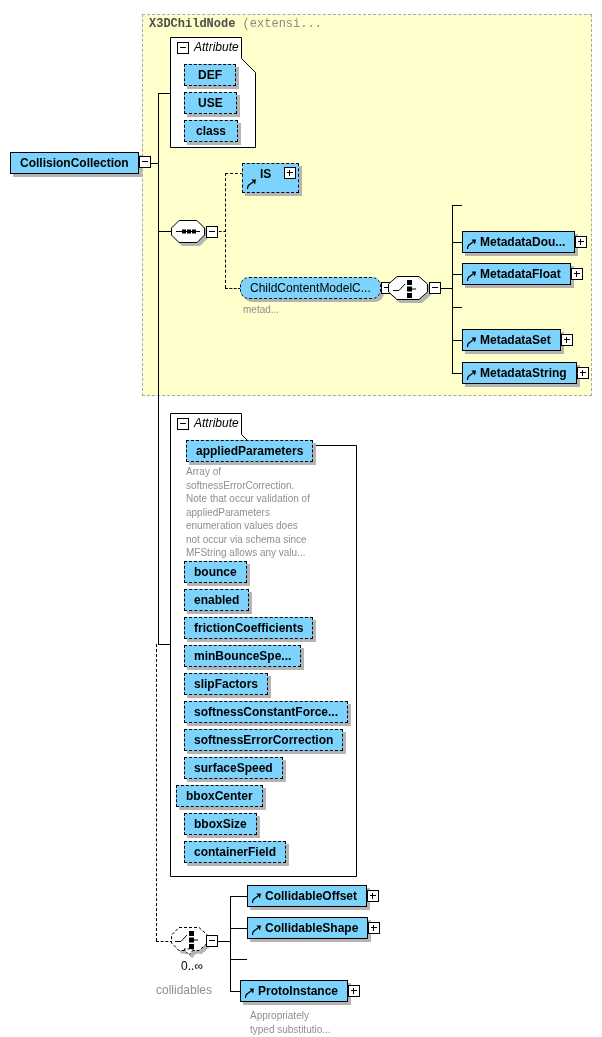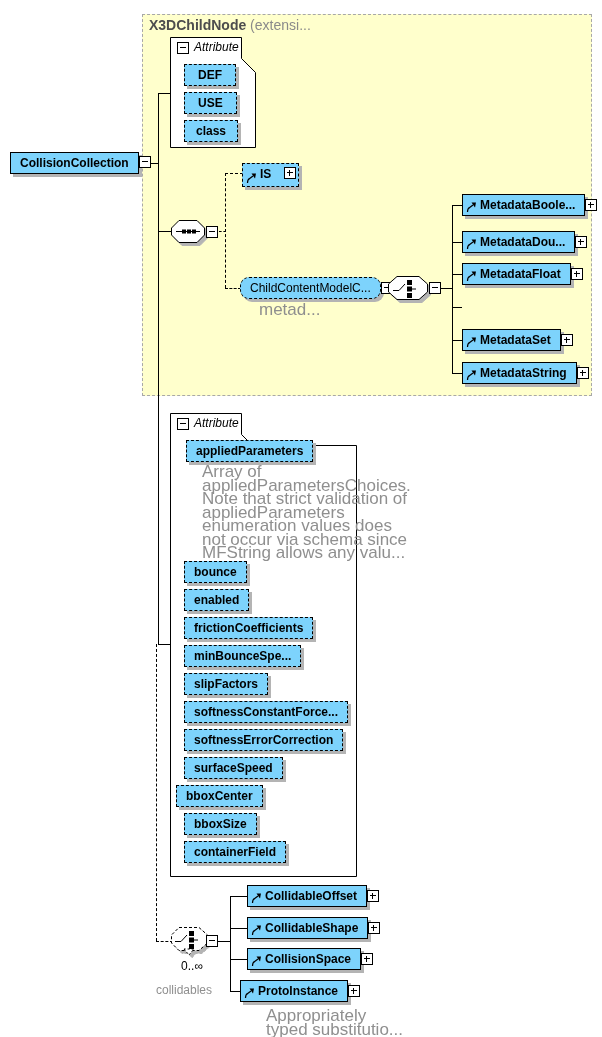--- a/index.html
+++ b/index.html
@@ -5,21 +5,21 @@
   html,body{margin:0;padding:0;}
   body{font-family:"Liberation Sans",sans-serif;background:#fff;}
   #canvas{position:relative;width:602px;height:1037px;background:#fff;overflow:hidden;}
   .lnh{position:absolute;height:1px;background:#000;}
   .lnv{position:absolute;width:1px;background:#000;}
   .lnh-d{position:absolute;height:0;border-top:1px dashed #000;background:none;}
   .lnv-d{position:absolute;width:0;border-left:1px dashed #000;background:none;}
 
   .ext-box{position:absolute;left:142px;top:14px;width:450px;height:382px;
     background:#ffffcc;border:1px dashed #a8a8a8;box-sizing:border-box;}
-  .ext-title{position:absolute;left:149px;top:17px;font-size:14px;white-space:nowrap;}
+  .ext-title{position:absolute;left:149px;top:17px;font-size:12px;white-space:nowrap;font-family:Liberation Mono, monospace;}
   .ext-title b{color:#4d4d4d;font-weight:bold;}
   .ext-title span{color:#8a8a8a;}
 
   .node{position:absolute;background:#7dd3fc;border:1px solid #000;
     box-shadow:3px 3px 0 #b4b4b4;font-weight:bold;font-size:12px;line-height:14px;
     padding:3px 9px;white-space:nowrap;box-sizing:border-box;height:22px;color:#000;}
   .dashed{border-style:dashed;}
   .rounded{border-radius:9px;}
   .ref{padding-left:17px;}
   .ref .arrow-ic{position:absolute;left:3px;bottom:2px;width:11px;height:11px;}
@@ -28,21 +28,21 @@
   .tg{position:absolute;width:12px;height:12px;background:#fff;border:1px solid #000;box-sizing:border-box;}
   .tg::before{content:"";position:absolute;left:2px;right:2px;top:4px;border-top:1px solid #000;}
   .tg.plus::after{content:"";position:absolute;top:2px;bottom:2px;left:4px;border-left:1px solid #000;}
   .tg.attach{right:-13px;top:4px;}
   .tg.inside{right:2px;top:3px;}
 
   .grp-svg{position:absolute;overflow:visible;}
   .grp-title{position:absolute;font-size:12px;font-style:italic;color:#000;white-space:nowrap;}
   .oct{position:absolute;overflow:visible;filter:drop-shadow(3px 3px 0 #b4b4b4);}
 
-  .ann{position:absolute;color:#8f8f8f;font-size:17px;line-height:13.5px;white-space:nowrap;margin-left:16px;}
+  .ann{position:absolute;color:#8f8f8f;font-size:10px;line-height:13.5px;white-space:nowrap;}
   .card{position:absolute;color:#000;font-size:12px;text-align:center;}
   .gname{position:absolute;color:#8f8f8f;font-size:12px;white-space:nowrap;}
 </style>
 </head>
 <body>
 
 <div id="canvas">
 
   <div class="ext-box"></div>
   <div class="ext-title">
@@ -101,21 +101,21 @@
 
   <svg class="oct" style="left:171px;top:220px;" width="35" height="24">
     <polygon points="8,0.5 26,0.5 33.5,8 33.5,15 26,22.5 8,22.5 0.5,15 0.5,8" fill="#fff" stroke="#000"></polygon>
     <line x1="5" y1="11.5" x2="29" y2="11.5" stroke="#000"></line>
     <rect x="11" y="9.5" width="4" height="4" fill="#000"></rect>
     <rect x="16" y="9.5" width="4" height="4" fill="#000"></rect>
     <rect x="21" y="9.5" width="4" height="4" fill="#000"></rect>
   </svg>
   <span class="tg" style="left:206px;top:226px;"></span>
 
-  <div class="node dashed ref" style="left:242px;top:163px;width:57px;height:24px;">
+  <div class="node dashed ref" style="left:242px;top:163px;width:57px;height:30px;">
     <svg class="arrow-ic" viewBox="0 0 11 11">
       <path d="M1.5,10 Q1.5,6.5 3.5,5.5" fill="none" stroke="#000" stroke-width="1.2"></path>
       <line x1="3" y1="6" x2="7" y2="3" stroke="#000" stroke-width="1.2"></line>
       <polygon points="5.5,0.5 10,0.5 9,5.5" fill="#000"></polygon>
     </svg>
     <span>IS</span>
     <span class="tg plus inside"></span>
   </div>
 
   <div class="node dashed rounded plain" style="left:240px;top:277px;">
@@ -127,29 +127,20 @@
   <svg class="oct" style="left:388px;top:276px;" width="41" height="25">
     <polygon points="9,0.5 31,0.5 39.5,8 39.5,16 31,23.5 9,23.5 0.5,16 0.5,8" fill="#fff" stroke="#000"></polygon>
     <path d="M5,14.5 H11 L17,8" fill="none" stroke="#000"></path>
     <rect x="19" y="4" width="5" height="5" fill="#000"></rect>
     <rect x="19" y="10.5" width="5" height="5" fill="#000"></rect>
     <rect x="19" y="17" width="5" height="5" fill="#000"></rect>
     <line x1="24" y1="13" x2="28" y2="13" stroke="#000"></line>
   </svg>
   <span class="tg" style="left:429px;top:282px;"></span>
 
-  <div class="node ref" style="left:462px;top:194px;">
-    <svg class="arrow-ic" viewBox="0 0 11 11">
-        <path d="M1.5,10 Q1.5,6.5 3.5,5.5" fill="none" stroke="#000" stroke-width="1.2"></path>
-        <line x1="3" y1="6" x2="7" y2="3" stroke="#000" stroke-width="1.2"></line>
-        <polygon points="5.5,0.5 10,0.5 9,5.5" fill="#000"></polygon>
-      </svg>
-    <span>MetadataBoole...</span>
-    <span class="tg plus attach"></span>
-  </div>
   <div class="node ref" style="left:462px;top:231px;">
     <svg class="arrow-ic" viewBox="0 0 11 11">
         <path d="M1.5,10 Q1.5,6.5 3.5,5.5" fill="none" stroke="#000" stroke-width="1.2"></path>
         <line x1="3" y1="6" x2="7" y2="3" stroke="#000" stroke-width="1.2"></line>
         <polygon points="5.5,0.5 10,0.5 9,5.5" fill="#000"></polygon>
       </svg>
     <span>MetadataDou...</span>
     <span class="tg plus attach"></span>
   </div>
   <div class="node ref" style="left:462px;top:263px;">
@@ -184,22 +175,22 @@
     <path d="M0.5,0.5 H71.5 V21.5 L82.5,32.5 H186.5 V463.5 H0.5 Z" fill="#ffffff" stroke="#000000"></path>
   </svg>
   <span class="tg" style="left:177px;top:418px;"></span>
   <div class="grp-title" style="left:194px;top:416px;">Attribute</div>
 
   <div class="node dashed" style="left:186px;top:440px;">
     <span>appliedParameters</span>
   </div>
   <div class="ann" style="left:186px;top:465px;">
     <div>Array of</div>
-    <div>appliedParametersChoices.</div>
-    <div>Note that strict validation of</div>
+    <div>softnessErrorCorrection.</div>
+    <div>Note that occur validation of</div>
     <div>appliedParameters</div>
     <div>enumeration values does</div>
     <div>not occur via schema since</div>
     <div>MFString allows any valu...</div>
   </div>
 
   <div class="node dashed" style="left:184px;top:561px;"><span>bounce</span></div>
   <div class="node dashed" style="left:184px;top:589px;"><span>enabled</span></div>
   <div class="node dashed" style="left:184px;top:645px;"><span>minBounceSpe...</span></div>
   <div class="node dashed" style="left:184px;top:617px;"><span>frictionCoefficients</span></div>
@@ -235,29 +226,20 @@
   </div>
   <div class="node ref" style="left:247px;top:917px;">
     <svg class="arrow-ic" viewBox="0 0 11 11">
         <path d="M1.5,10 Q1.5,6.5 3.5,5.5" fill="none" stroke="#000" stroke-width="1.2"></path>
         <line x1="3" y1="6" x2="7" y2="3" stroke="#000" stroke-width="1.2"></line>
         <polygon points="5.5,0.5 10,0.5 9,5.5" fill="#000"></polygon>
       </svg>
     <span>CollidableShape</span>
     <span class="tg plus attach"></span>
   </div>
-  <div class="node ref" style="left:247px;top:948px;">
-    <svg class="arrow-ic" viewBox="0 0 11 11">
-        <path d="M1.5,10 Q1.5,6.5 3.5,5.5" fill="none" stroke="#000" stroke-width="1.2"></path>
-        <line x1="3" y1="6" x2="7" y2="3" stroke="#000" stroke-width="1.2"></line>
-        <polygon points="5.5,0.5 10,0.5 9,5.5" fill="#000"></polygon>
-      </svg>
-    <span>CollisionSpace</span>
-    <span class="tg plus attach"></span>
-  </div>
   <div class="node ref" style="left:240px;top:980px;">
     <svg class="arrow-ic" viewBox="0 0 11 11">
         <path d="M1.5,10 Q1.5,6.5 3.5,5.5" fill="none" stroke="#000" stroke-width="1.2"></path>
         <line x1="3" y1="6" x2="7" y2="3" stroke="#000" stroke-width="1.2"></line>
         <polygon points="5.5,0.5 10,0.5 9,5.5" fill="#000"></polygon>
       </svg>
     <span>ProtoInstance</span>
     <span class="tg plus attach"></span>
   </div>
 

